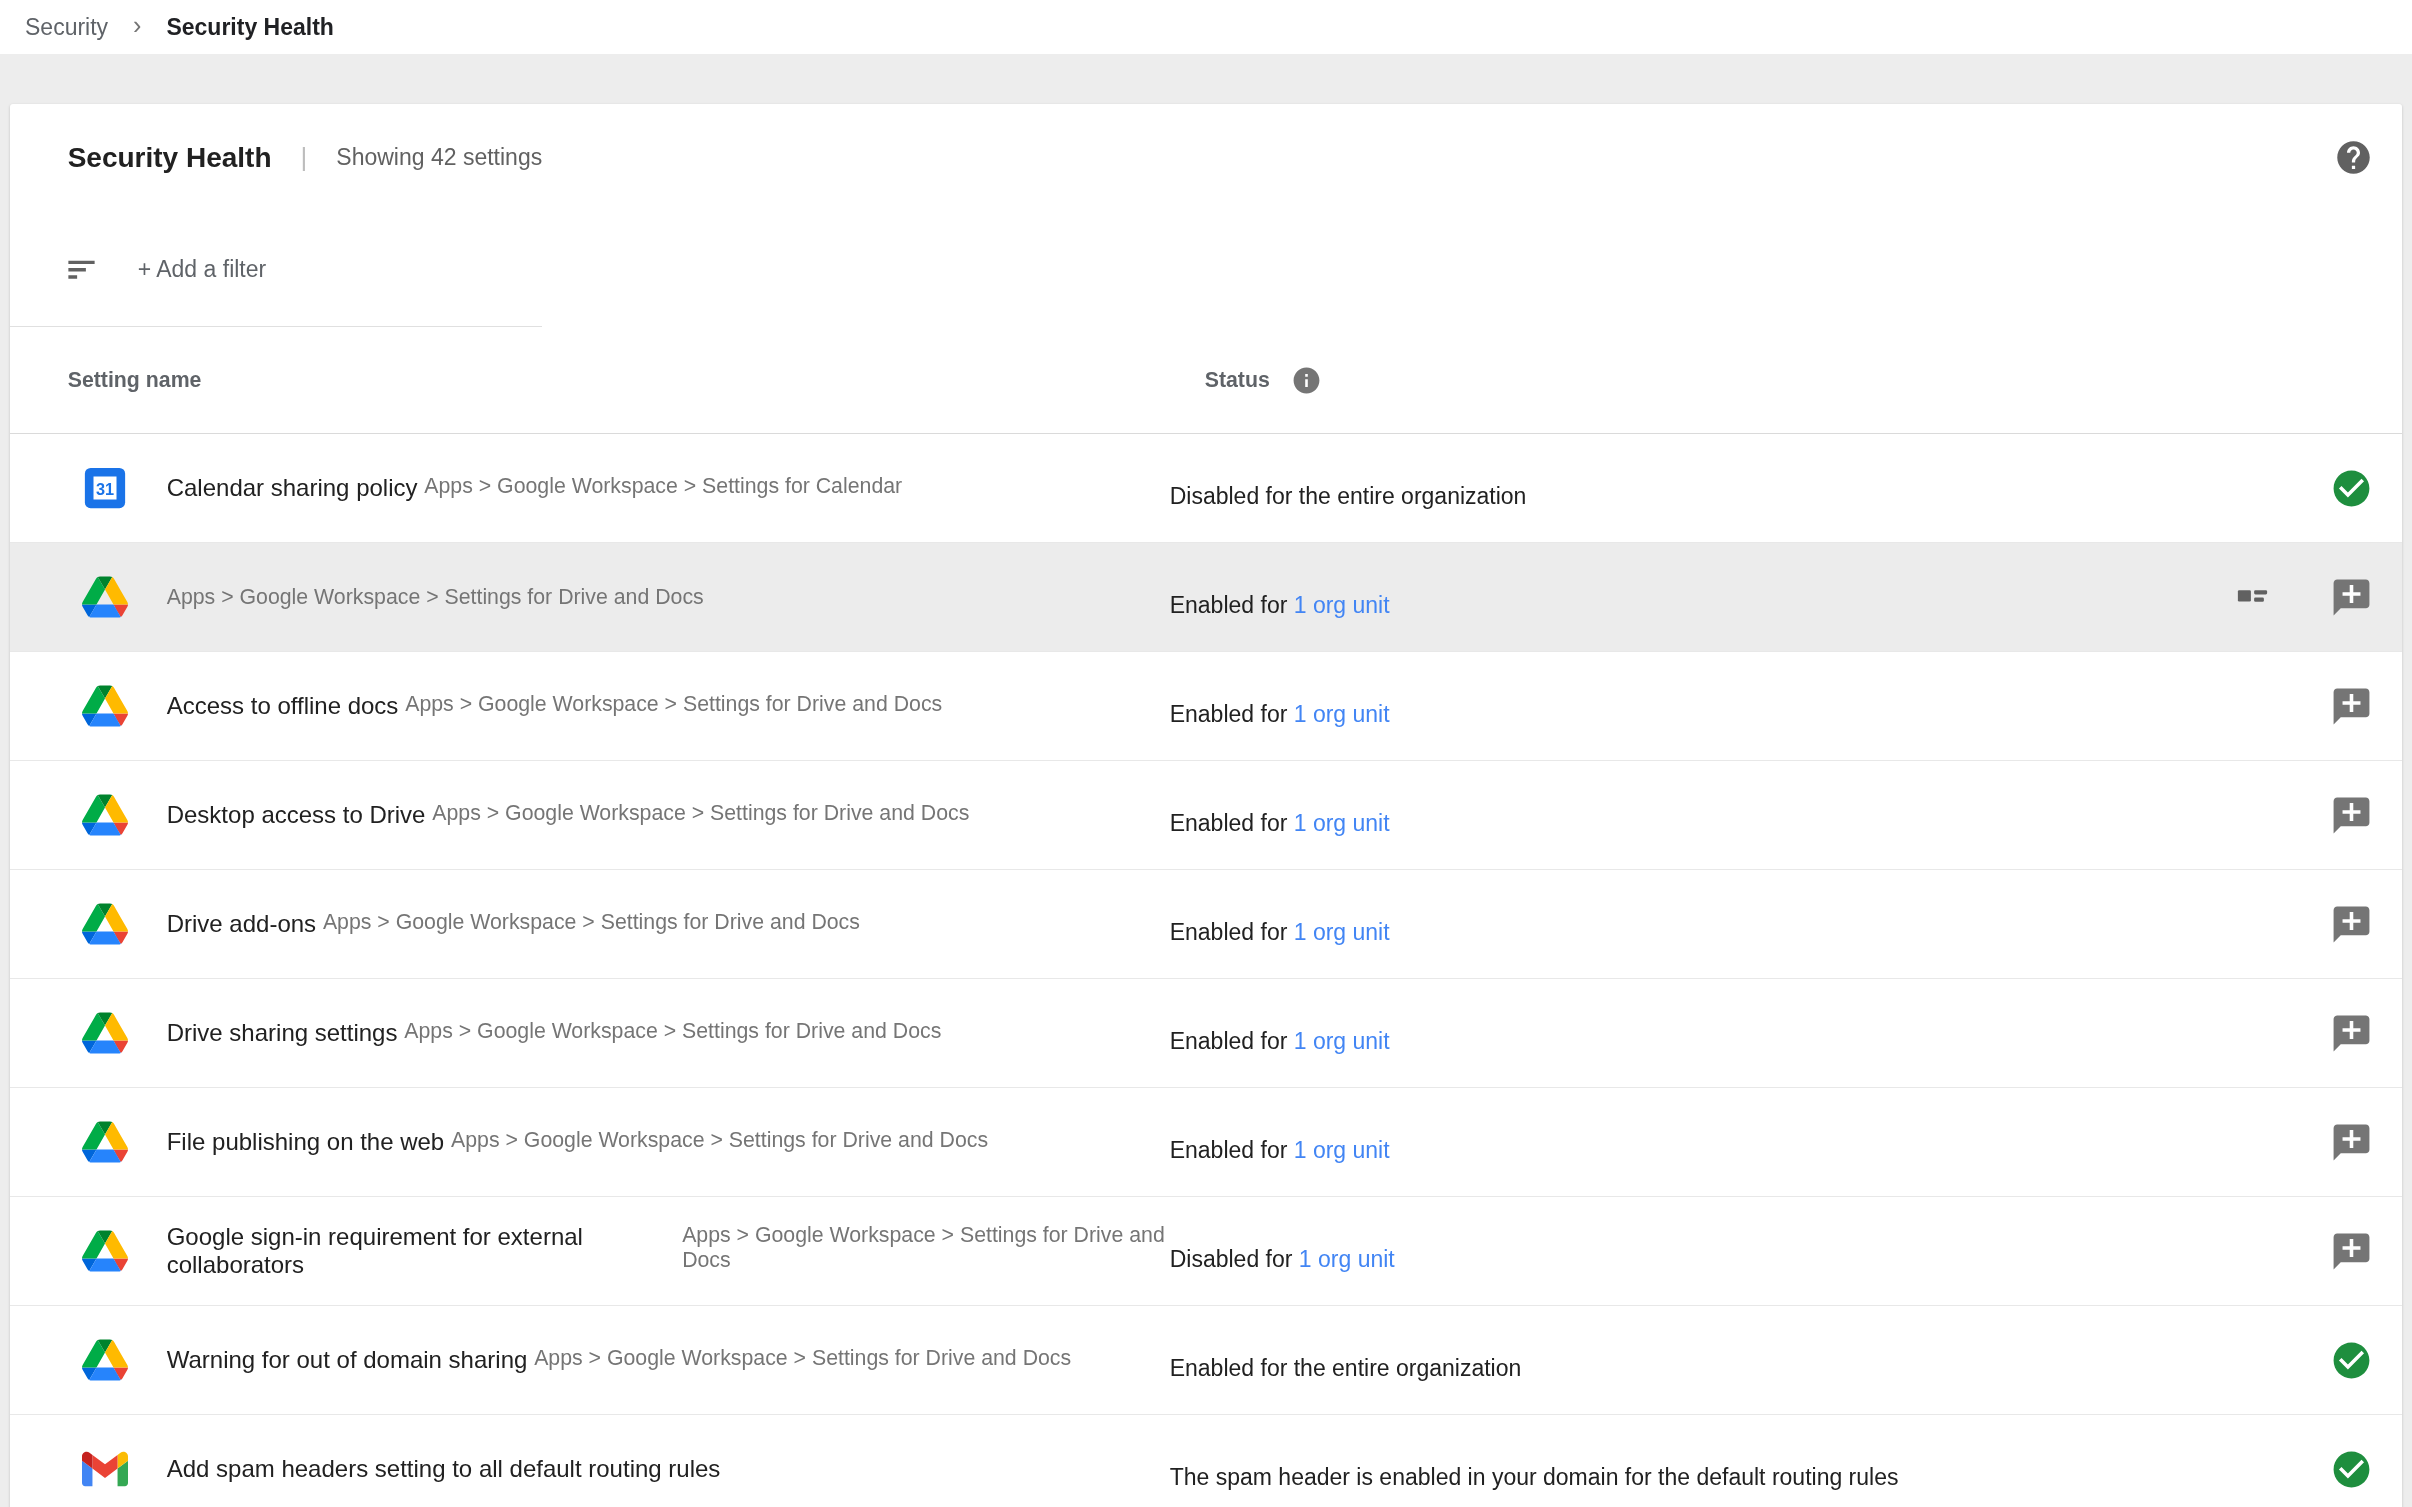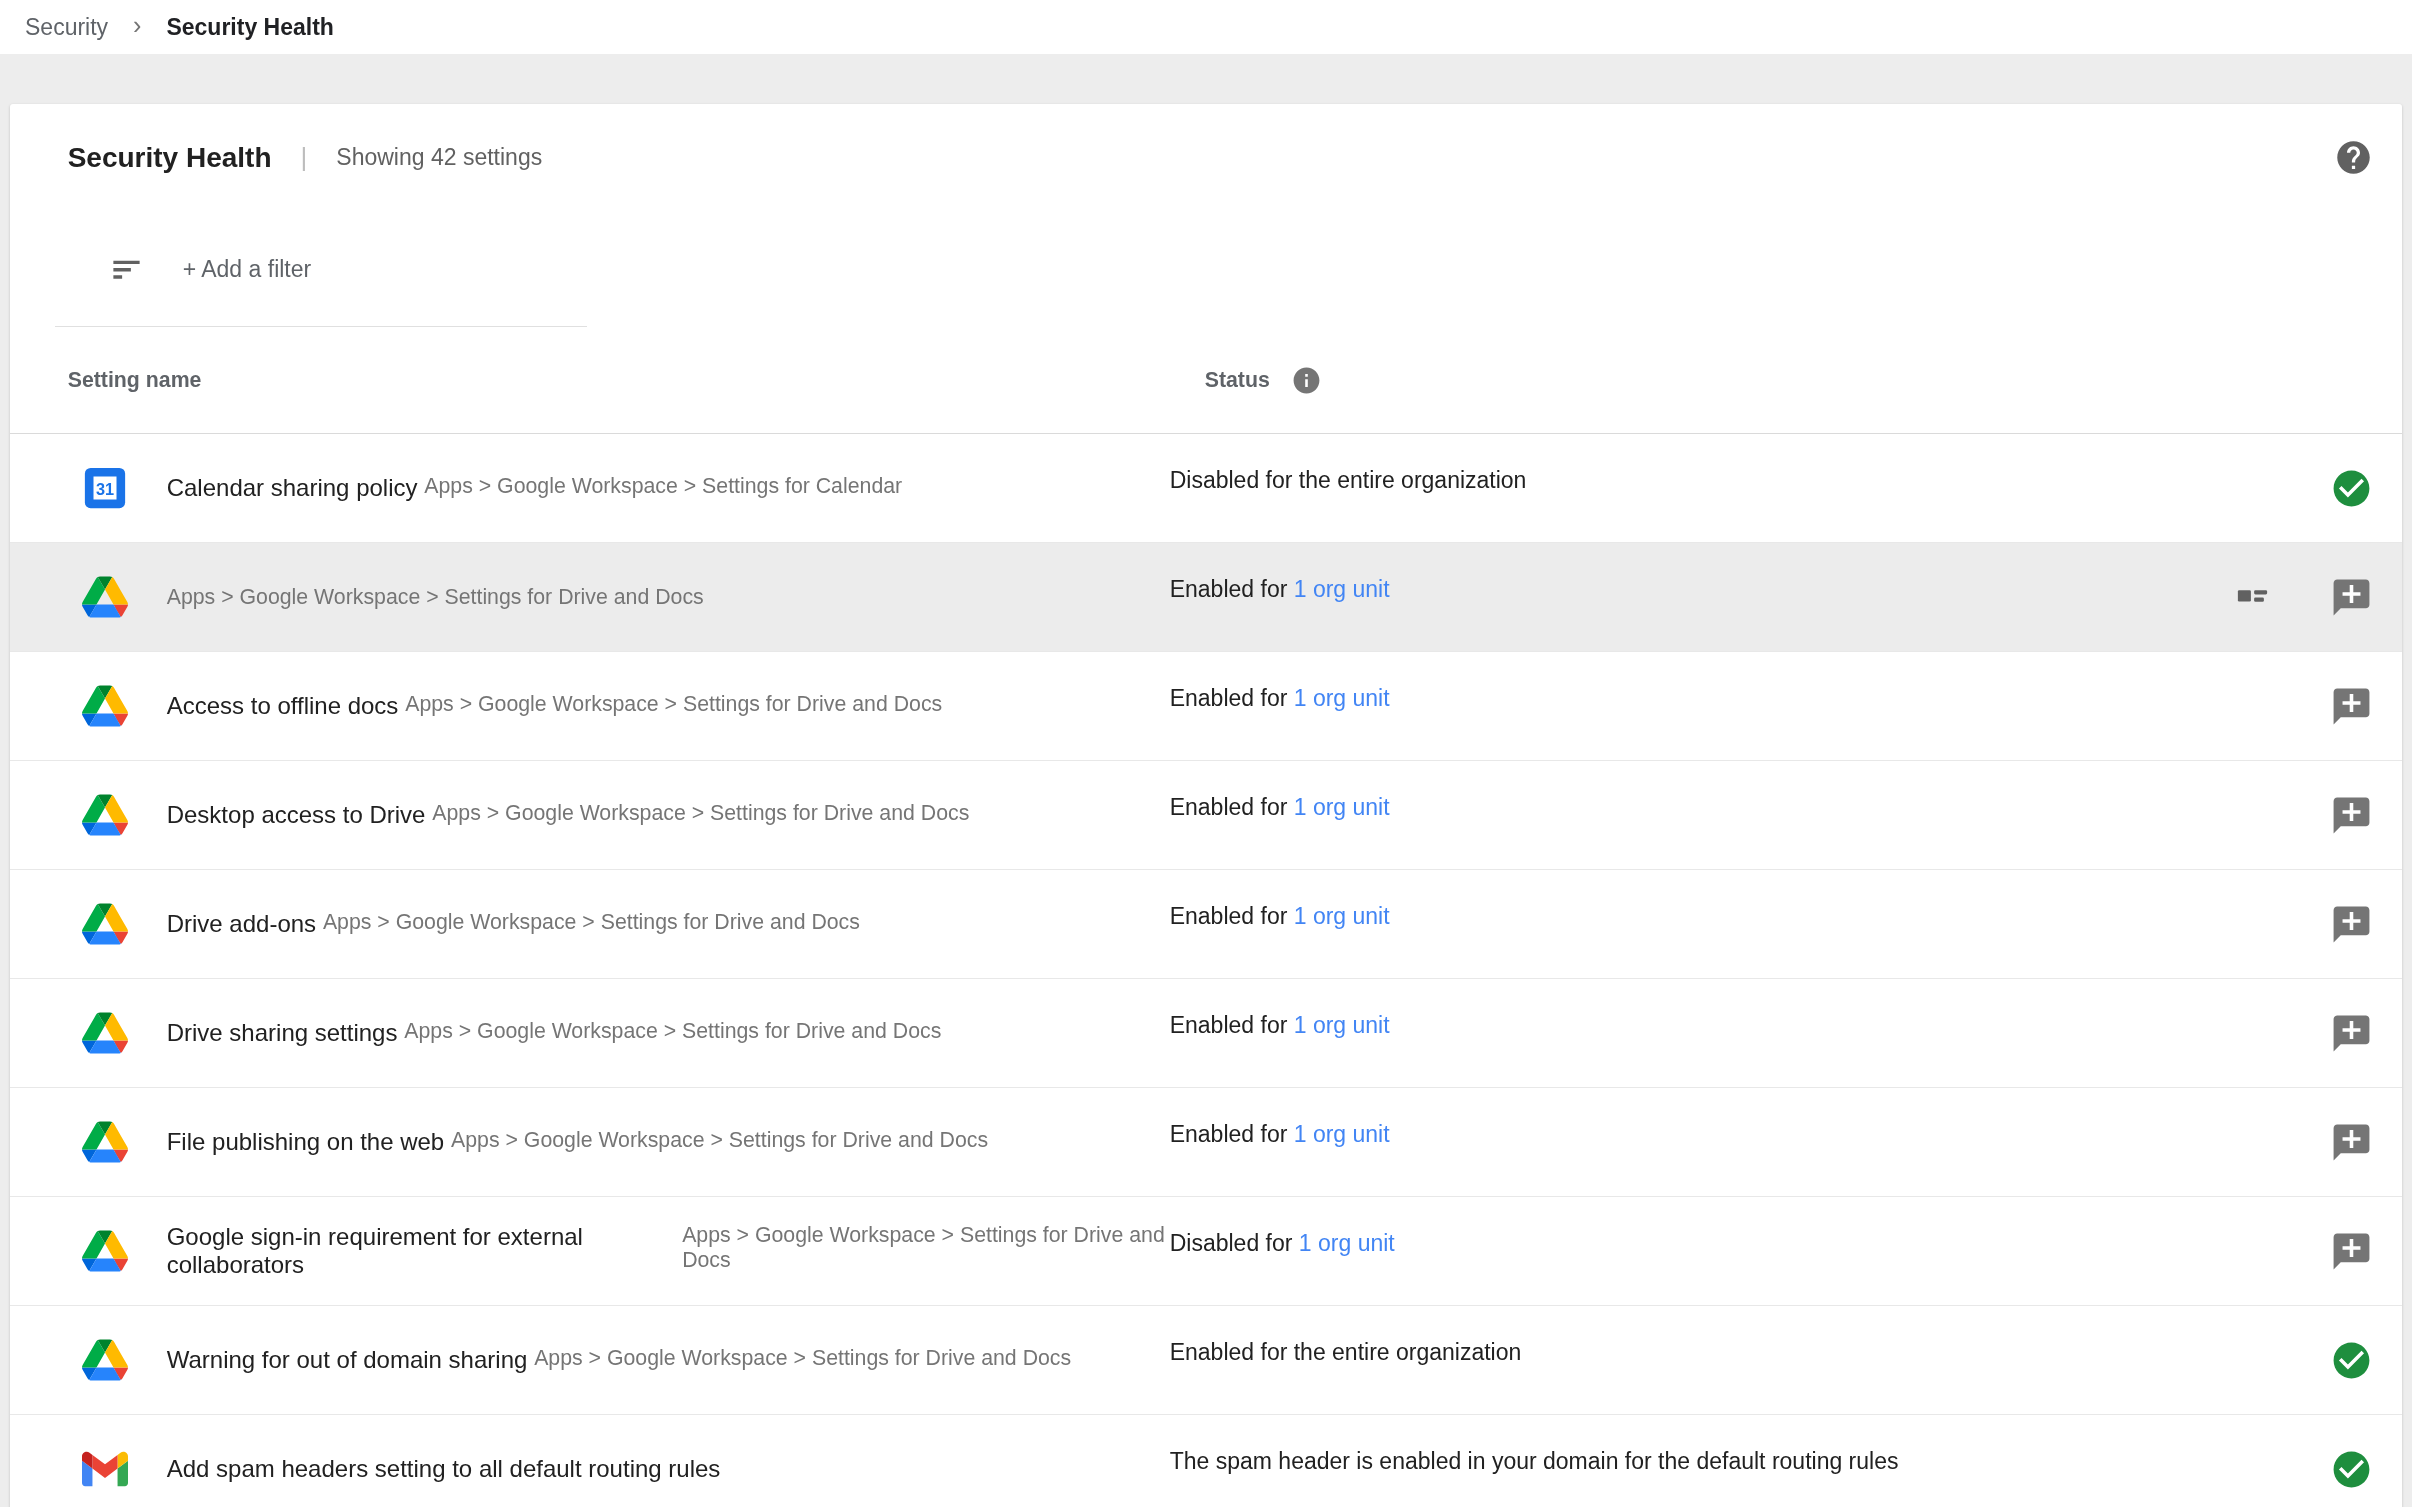--- a/index.html
+++ b/index.html
@@ -37,21 +37,21 @@
   .page-title { font-size:28px; font-weight:700; color:#212121; }
   .title-sep { color:#bdbdbd; font-size:26px; margin:0 29px; font-weight:400; }
   .subtitle { font-size:23px; color:#616161; }
   .help-btn { margin-left:auto; width:39px; height:39px; cursor:pointer; }
   .help-btn svg { width:39px; height:39px; display:block; }
 
   
   .filter-row {
     height:116px; position:relative;
     display:flex; align-items:center;
-    padding-left:54px; gap:39px;margin-left:45px;
+    padding-left:54px; gap:39px;
   }
   .filter-row::after {
     content:""; position:absolute; left:0; bottom:0;
     width:532px; height:1px; background:#e0e0e0;
   }
   .filter-icon svg { width:35px; height:35px; display:block; cursor:pointer; }
   .add-filter { font-size:23px; color:#5f6368; cursor:pointer; }
 
   
   .table-header {
@@ -76,21 +76,21 @@
     display:flex; align-items:center;
     padding-left:72px; gap:39px;
     overflow:hidden;
   }
   .app-icon { width:46px; height:46px; flex:none; }
   .app-icon svg { width:100%; height:100%; display:block; }
   .texts { display:flex; gap:6.8px; }
   .setting-title { font-size:24px; color:#212121; }
   .setting-path { font-size:21.3px; color:#757575; }
   .cell-status {
-    flex:1; display:flex; align-items:flex-start;
+    flex:1; display:flex; align-items:flex-end;
     font-size:23px; color:#212121;
     padding-right:29px;
   }
   .status-text { white-space:nowrap; }
   .org-link { color:#4285f4; text-decoration:none; cursor:pointer; }
   .right-icons { margin-left:auto; display:flex; align-items:center; gap:58px; }
   .details-icon svg { width:39px; height:39px; display:block; }
   .badge { width:43px; height:43px; cursor:pointer; }
   .badge svg { width:43px; height:43px; display:block; }
 </style>

